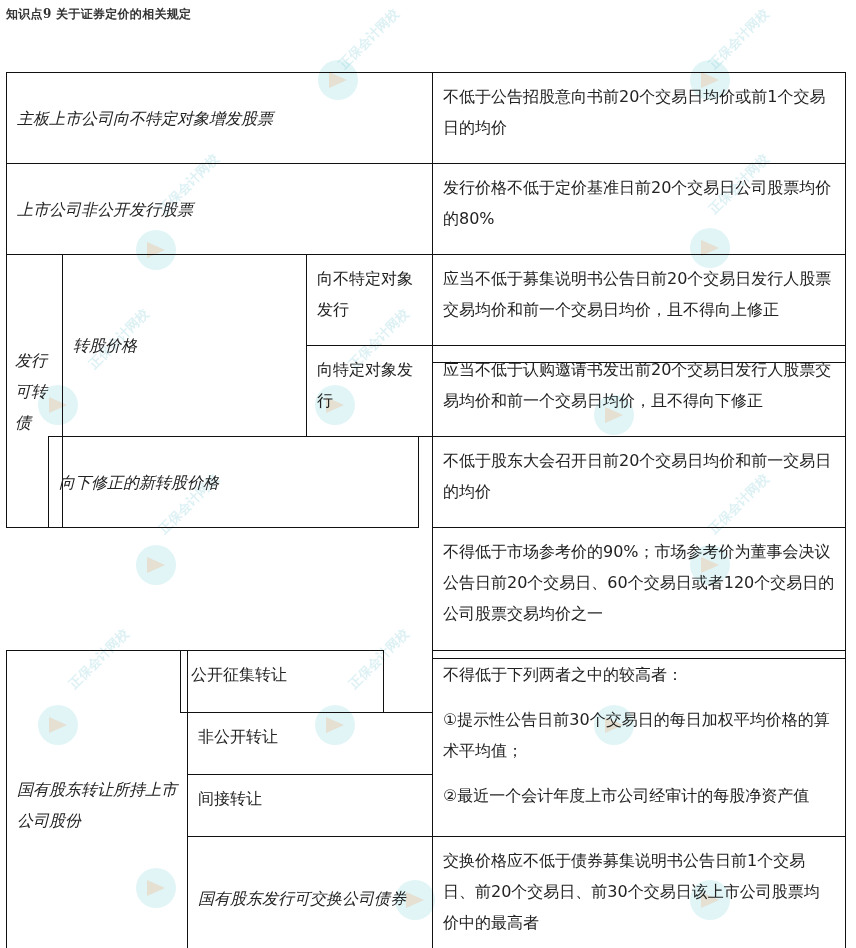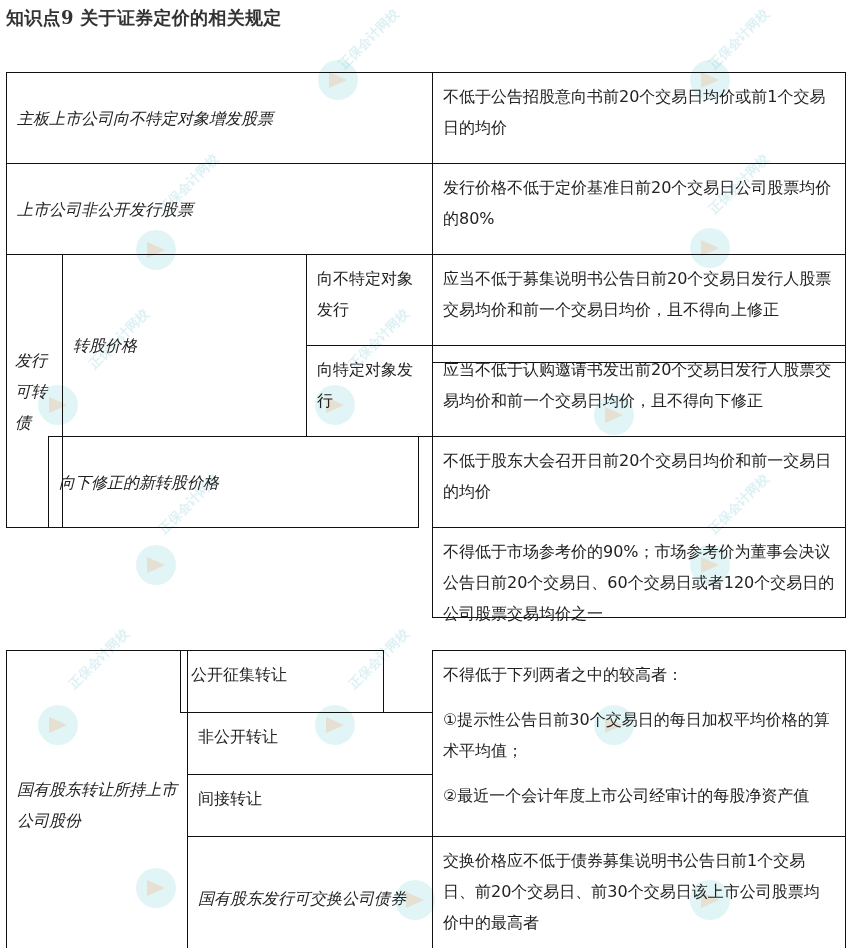--- a/index.html
+++ b/index.html
@@ -4,21 +4,21 @@
 <style>
   html, body { margin: 0; padding: 0; background: #ffffff; }
   body {
     width: 856px; height: 948px; position: relative; overflow: hidden;
     font-family: "DejaVu Sans", "Liberation Sans", sans-serif;
     color: #222222;
   }
   .title {
     position: absolute; left: 6px; top: 6px;
     font-family: "DejaVu Serif", "Liberation Serif", serif;
-    font-size: 18px; font-weight: bold; color: #333333;
+    font-size: 12px; font-weight: bold; color: #333333;
     letter-spacing: 0.3px;
   }
   .watermarks { position: absolute; inset: 0; pointer-events: none; z-index: 1; }
   .wm {
     position: absolute; width: 40px; height: 40px; border-radius: 50%;
     background: rgba(120, 210, 215, 0.22);
   }
   .wm::after {
     content: ""; position: absolute; left: 11px; top: 12px;
     width: 0; height: 0;
@@ -113,21 +113,21 @@
   <div class="cell" style="left:426px;top:273px;width:414px;height:92px">
     <span>应当不低于认购邀请书发出前20个交易日发行人股票交易均价和前一个交易日均价，且不得向下修正</span>
   </div>
   <div class="cell vcenter" style="left:42px;top:364px;width:371px;height:92px">
     <span>向下修正的新转股价格</span>
   </div>
   <div class="cell" style="left:426px;top:364px;width:414px;height:92px">
     <span>不低于股东大会召开日前20个交易日均价和前一交易日的均价</span>
   </div>
 
-  <div class="cell" style="left:426px;top:455px;width:414px;height:91px">
+  <div class="cell" style="left:426px;top:455px;width:414px;height:132px">
     <span>不得低于市场参考价的90%；市场参考价为董事会决议公告日前20个交易日、60个交易日或者120个交易日的公司股票交易均价之一</span>
   </div>
 
   <div class="cell vcenter" style="left:0;top:578px;width:182px;height:310px">
     <span>国有股东转让所持上市公司股份</span>
   </div>
   <div class="cell" style="left:174px;top:578px;width:204px;height:63px">
     <span>公开征集转让</span>
   </div>
   <div class="cell" style="left:181px;top:640px;width:246px;height:63px">

